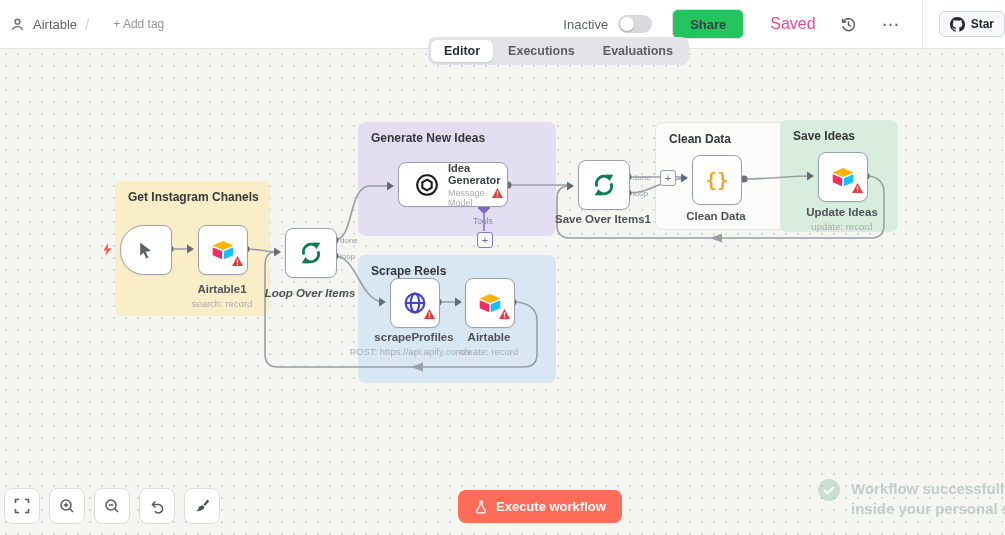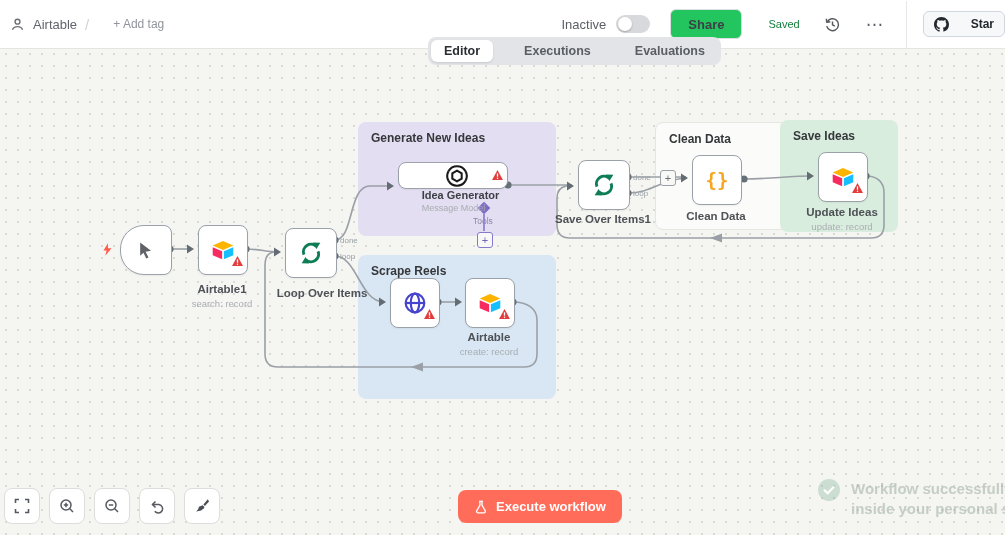--- a/index.html
+++ b/index.html
@@ -11,27 +11,27 @@
   .crumb-ws{font-size:13px;color:#60646c;}
   .crumb-sep{font-size:15px;color:#d3d3d3;}
   .crumb-title{font-size:14px;font-weight:700;color:#2f3136;}
   .add-tag{font-size:12px;color:#90959c;margin-left:16px;cursor:pointer;}
   .h-right{margin-left:auto;display:flex;align-items:center;}
   .inactive-lbl{font-size:13px;color:#5b5f66;margin-right:10px;}
   .toggle{width:34px;height:18px;border-radius:9px;background:#d7d9dc;position:relative;cursor:pointer;margin-right:20px;}
   .toggle .knob{position:absolute;left:2px;top:2px;width:14px;height:14px;border-radius:50%;background:#fff;box-shadow:0 1px 2px rgba(0,0,0,.25);}
   .share-btn{height:30px;padding:0 17px;border:1px solid #dcdee1;border-radius:6px;background:#22c55e;
     font-size:13px;font-weight:600;color:#3c4046;display:flex;align-items:center;cursor:pointer;margin-right:26px;}
-  .saved-lbl{font-size:11px;color:#15803d;margin-right:22px;}
+  .saved-lbl{font-size:16px;color:#ec4899;margin-right:22px;}
   .icon-btn{width:22px;height:22px;display:flex;align-items:center;justify-content:center;cursor:pointer;margin-right:20px;color:#5a5e64;}
   .h-divider{width:1px;height:47px;background:#e7e7e5;margin-right:16px;}
   .star-btn{height:26px;padding:0 10px;border:1px solid #d0d7de;border-radius:6px;background:#f6f8fa;
-    display:flex;align-items:center;gap:22px;font-size:12px;font-weight:700;color:#24292f;cursor:pointer;}
+    display:flex;align-items:center;gap:6px;font-size:12px;font-weight:700;color:#24292f;cursor:pointer;}
   
-  .tabs{position:absolute;left:428px;top:37px;z-index:40;display:flex;gap:18px;
+  .tabs{position:absolute;left:428px;top:37px;z-index:40;display:flex;gap:2px;
     background:#e2e4e8;border-radius:8px;padding:3px;}
   .tab{font-size:12.5px;color:#5a5e64;padding:4px 13px;border-radius:6px;cursor:pointer;white-space:nowrap;font-weight:bold;}
   .tab.active{background:#fff;color:#2c2e33;font-weight:700;box-shadow:0 1px 2px rgba(0,0,0,.12);}
   
   .canvas{position:absolute;top:48px;left:0;width:1005px;height:487px;background-color:#f5f5f2;
     background-image:radial-gradient(#dadad5 1px,transparent 1.2px);background-size:12px 12px;}
   .abs{position:absolute;}
   .group{position:absolute;border-radius:8px;z-index:1;}
   .group-title{position:absolute;left:13px;top:9px;font-size:12px;font-weight:700;color:#35373b;white-space:nowrap;}
   .edges{position:absolute;top:0;left:0;z-index:2;pointer-events:none;}
@@ -104,24 +104,27 @@
 </div>
 
 <div class="tabs">
   <span class="tab active">Editor</span>
   <span class="tab">Executions</span>
   <span class="tab">Evaluations</span>
 </div>
 
 <div class="canvas">
 
+  <div class="group" style="left:115px;top:133px;width:155px;height:135px;background:#faeec9;">
+    <span class="group-title">Get Instagram Chanels</span>
+  </div>
   <div class="group" style="left:358px;top:74px;width:198px;height:114px;background:#e3def2;">
     <span class="group-title">Generate New Ideas</span>
   </div>
-  <div class="group" style="left:358px;top:207px;width:198px;height:144px;background:#d9e7f4;">
+  <div class="group" style="left:358px;top:207px;width:198px;height:128px;background:#d9e7f4;">
     <span class="group-title">Scrape Reels</span>
   </div>
   <div class="group" style="left:655px;top:74px;width:130px;height:106px;background:#fbfbf9;border:1px solid #e5e5e1;">
     <span class="group-title">Clean Data</span>
   </div>
   <div class="group" style="left:780px;top:72px;width:118px;height:112px;background:#d9edde;">
     <span class="group-title">Save Ideas</span>
   </div>
 
   <svg class="edges" width="1005" height="487">
@@ -222,25 +225,25 @@
   <div class="node" style="left:285px;top:180px;width:50px;height:48px;">
     <span style="display:flex;">
       <svg width="26" height="26" viewBox="0 0 24 24" fill="none">
         <path d="M5.5 13.5 A7 7 0 0 1 17 6" stroke="#0e7d55" stroke-width="2.7"></path>
         <polygon points="13.6,2.4 20.6,2.6 17,8.4" fill="#0e7d55"></polygon>
         <path d="M18.5 10.5 A7 7 0 0 1 7 18" stroke="#0e7d55" stroke-width="2.7"></path>
         <polygon points="10.4,21.6 3.4,21.4 7,15.6" fill="#0e7d55"></polygon>
       </svg>
     </span>
   </div>
-  <div class="node-label" style="left:252px;top:238px;">
+  <div class="node-label" style="left:240px;top:238px;font-style:italic;">
     <div class="nl">Loop Over Items</div>
   </div>
 
-  <div class="node" style="left:398px;top:114px;width:110px;height:27px;justify-content:flex-start;padding-left:15px;box-sizing:border-box;flex-direction:column;">
+  <div class="node" style="left:398px;top:114px;width:110px;height:45px;justify-content:flex-start;padding-left:15px;box-sizing:border-box;">
     <span style="display:flex;margin-right:8px;">
       <svg width="26" height="26" viewBox="0 0 24 24" fill="none" stroke="#191919" stroke-width="1.9">
         <g transform="translate(12,12)">
           <path d="M0,-9 A9,9 0 0 1 7.79,-4.5"></path>
           <path d="M0,-9 A9,9 0 0 1 7.79,-4.5" transform="rotate(60)"></path>
           <path d="M0,-9 A9,9 0 0 1 7.79,-4.5" transform="rotate(120)"></path>
           <path d="M0,-9 A9,9 0 0 1 7.79,-4.5" transform="rotate(180)"></path>
           <path d="M0,-9 A9,9 0 0 1 7.79,-4.5" transform="rotate(240)"></path>
           <path d="M0,-9 A9,9 0 0 1 7.79,-4.5" transform="rotate(300)"></path>
           <path d="M0,-5 L4.33,-2.5 L4.33,2.5 L0,5 L-4.33,2.5 L-4.33,-2.5 Z"></path>
@@ -311,20 +314,24 @@
       </svg>
     </span>
     <span class="warn">
       <svg width="11" height="10" viewBox="0 0 12 11">
           <path d="M6 0 L12 11 H0 Z" fill="#e23d3d"></path>
           <rect x="5.3" y="3.6" width="1.4" height="3.8" fill="#fff"></rect>
           <rect x="5.3" y="8.4" width="1.4" height="1.4" fill="#fff"></rect>
         </svg>
     </span>
   </div>
+  <div class="node-label" style="left:344px;top:282px;">
+    <div class="nl">scrapeProfiles</div>
+    <div class="ns">POST: https://api.apify.com/v...</div>
+  </div>
 
   <div class="node" style="left:465px;top:230px;width:48px;height:48px;">
     <span style="display:flex;">
       <svg width="26" height="24" viewBox="0 0 24 22">
         <path d="M12 2.6 L21.5 6.8 L12 11 L2.5 6.8 Z" fill="#FCB400"></path>
         <path d="M12.8 12.2 L21.5 8.5 L21.5 15.8 L12.8 19.5 Z" fill="#18BFFF"></path>
         <path d="M2.5 8.5 L11.2 12.2 L11.2 19.5 L2.5 15.8 Z" fill="#F82B60"></path>
       </svg>
     </span>
     <span class="warn">

